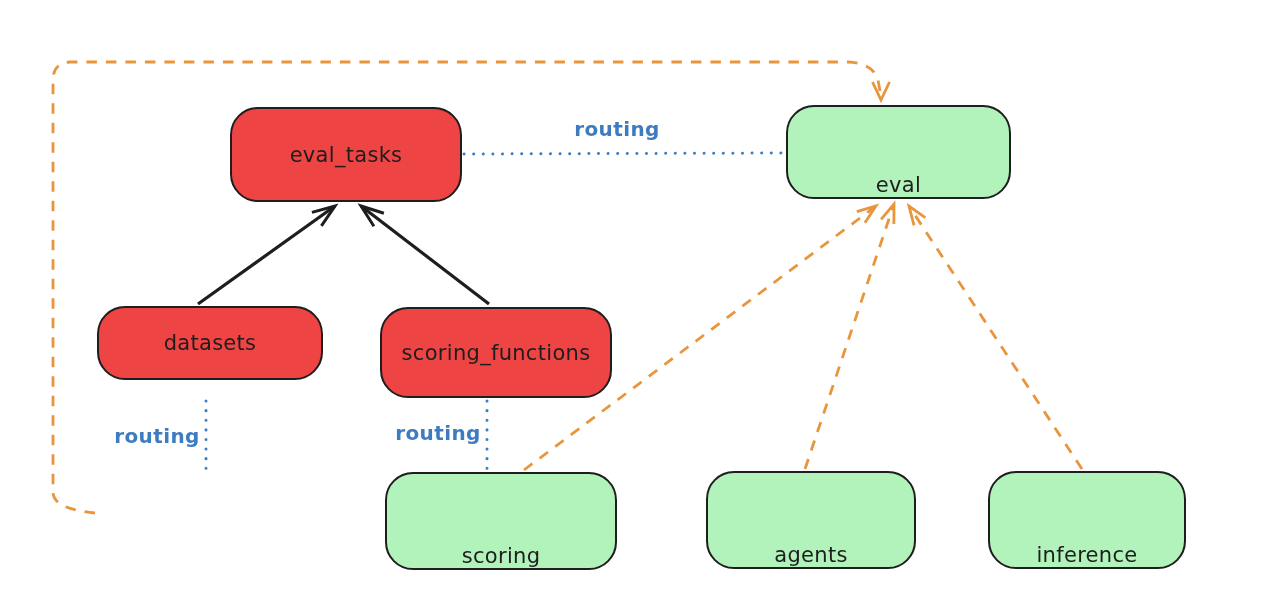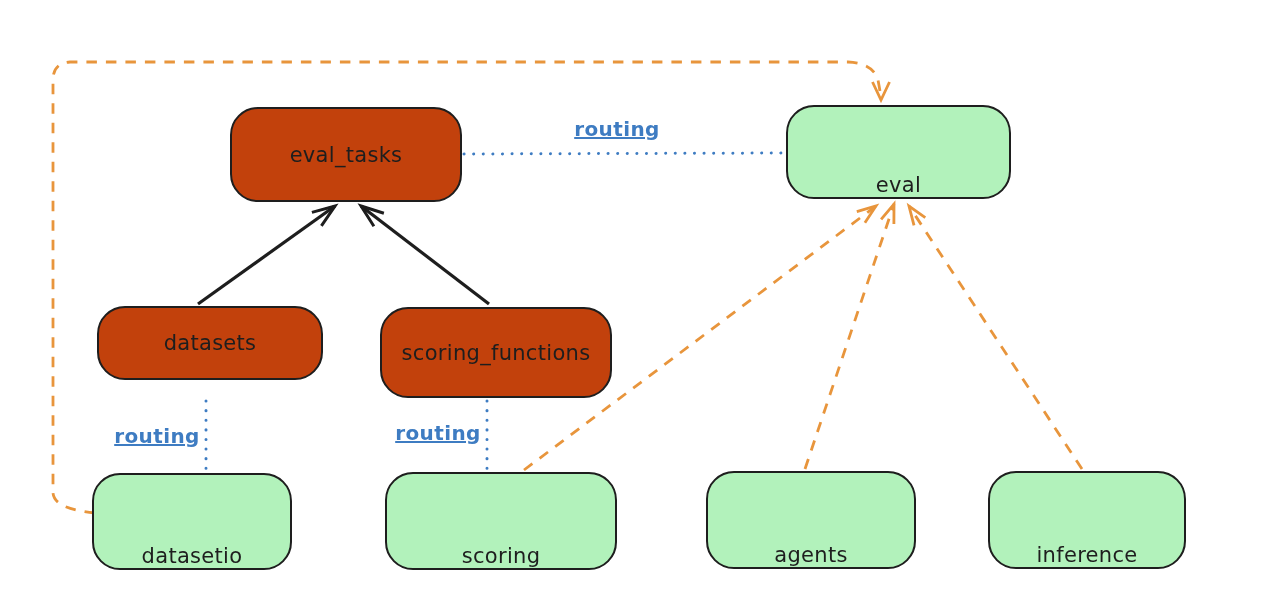--- a/index.html
+++ b/index.html
@@ -7,25 +7,25 @@
     position:relative;width:1280px;height:596px;background:#ffffff;
     overflow:hidden;font-family:"DejaVu Sans", sans-serif;
   }
   .wires{position:absolute;left:0;top:0;width:1280px;height:596px;}
   .node{
     position:absolute;box-sizing:border-box;
     border:2.6px solid #1e1e1e;border-radius:28px;
     display:flex;align-items:center;justify-content:center;
     font-size:21px;color:#1e1e1e;letter-spacing:0.3px;
   }
-  .node.blue{background:#c2410c;}
+  .node.blue{background:#ef4444;}
   .node.green{background:#b2f2bb;align-items:flex-end;}
   .edge-label{
     position:absolute;width:110px;text-align:center;
-    color:#3e7cc2;font-size:20px;font-weight:600;letter-spacing:0.4px;text-decoration:underline;
+    color:#3e7cc2;font-size:20px;font-weight:600;letter-spacing:0.4px;
   }
 </style>
 </head>
 <body>
 
 <div class="canvas">
 
   <svg class="wires" viewBox="0 0 1280 596">
 
     <path d="M464 154 L784 153" fill="none" stroke="#3e7cc2" stroke-width="3" stroke-linecap="round" stroke-dasharray="0.1 9.5"></path>
@@ -66,23 +66,20 @@
   </div>
   <div class="node green" style="left:786px;top:105px;width:225px;height:94px">
     <span>eval</span>
   </div>
   <div class="node blue" style="left:97px;top:306px;width:226px;height:74px">
     <span>datasets</span>
   </div>
   <div class="node blue" style="left:380px;top:307px;width:232px;height:91px">
     <span>scoring_functions</span>
   </div>
-  <div class="node green" style="left:92px;top:473px;width:200px;height:97px">
-    <span>datasetio</span>
-  </div>
   <div class="node green" style="left:385px;top:472px;width:232px;height:98px">
     <span>scoring</span>
   </div>
   <div class="node green" style="left:706px;top:471px;width:210px;height:98px">
     <span>agents</span>
   </div>
   <div class="node green" style="left:988px;top:471px;width:198px;height:98px">
     <span>inference</span>
   </div>
 

